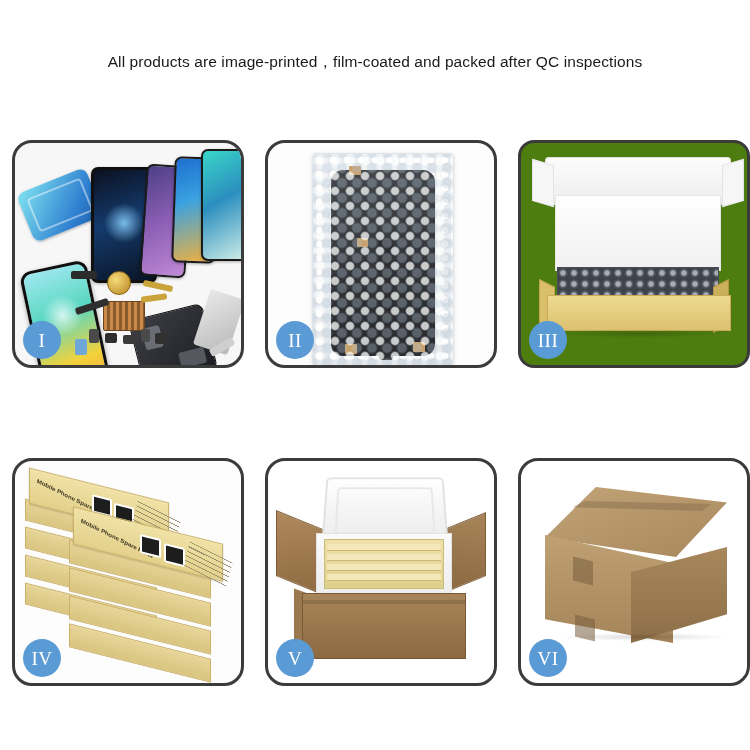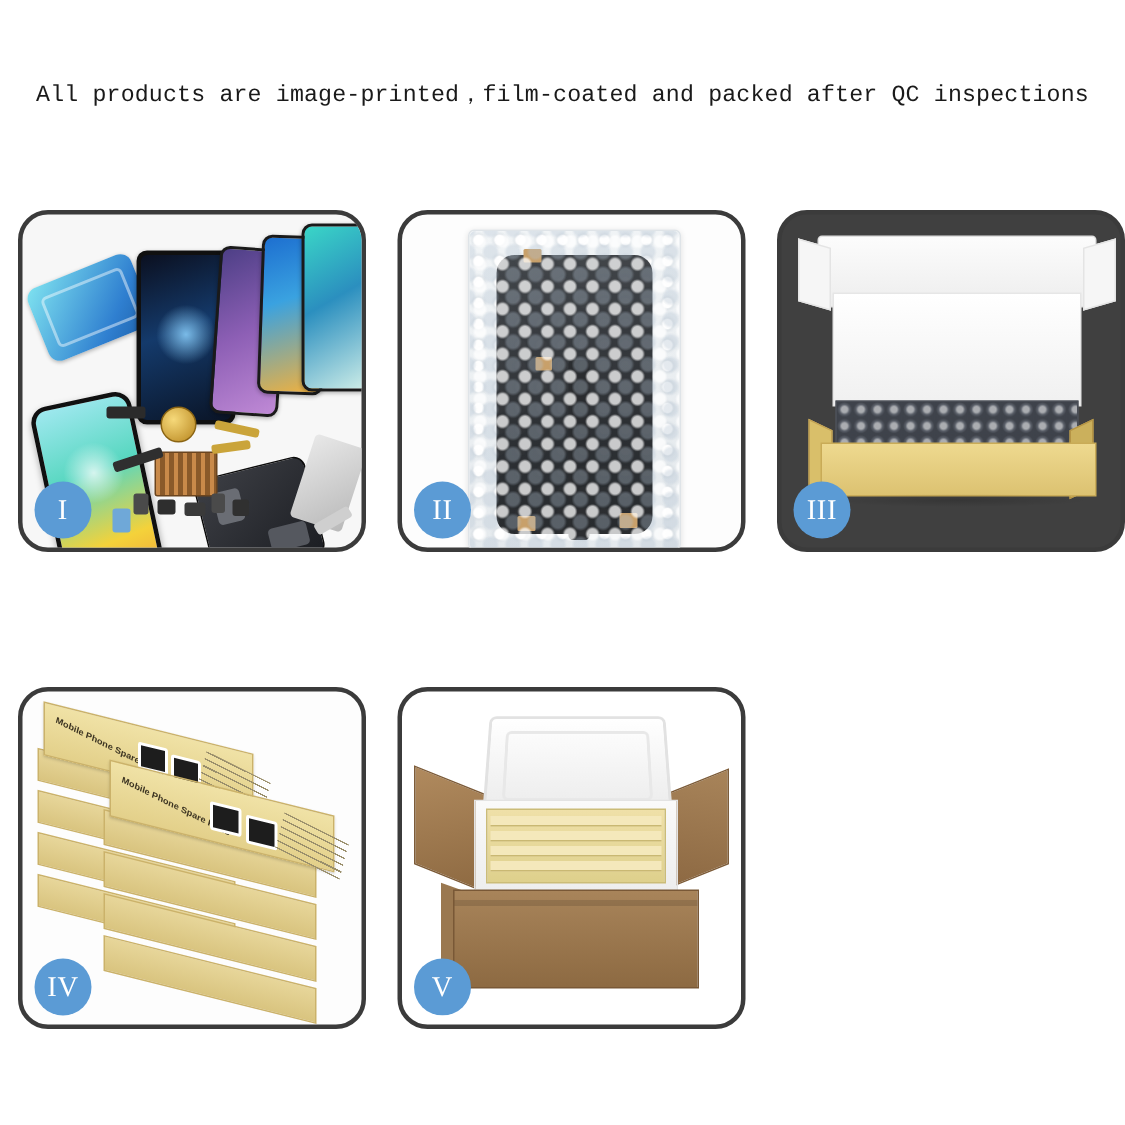--- a/index.html
+++ b/index.html
@@ -11,21 +11,21 @@
   .page{width:750px;height:750px;position:relative;box-sizing:border-box;}
 
   .header{text-align:center;padding-top:38px;}
   .title{
     font-size:37px;font-weight:700;color:#111111;
     letter-spacing:1.2px;line-height:1;
     font-family:"Liberation Sans", sans-serif;
   }
   .subtitle{
     font-size:15.5px;color:#1a1a1a;margin-top:14px;
-    font-family:Liberation Mono, monospace;
+    font-family:Liberation Sans, sans-serif;
     letter-spacing:.1px;
   }
 
   .grid{
     position:absolute;left:12px;top:140px;
     width:726px;
     display:grid;
     grid-template-columns:repeat(3,232px);
     grid-template-rows:repeat(2,228px);
     column-gap:21px;row-gap:90px;
@@ -134,21 +134,21 @@
       radial-gradient(circle at 7px 7px, rgba(180,195,210,.35) 4px, rgba(255,255,255,0) 6px) 7px 7px/15px 15px;
   }
   .bag-flex{position:absolute;left:48px;top:70px;width:14px;height:120px;background:#101215;border-radius:3px;}
   .bag-tape{position:absolute;background:#c8a06a;border-radius:1px;}
   .t1{left:36px;top:12px;width:12px;height:9px;}
   .t2{left:44px;top:84px;width:11px;height:9px;}
   .t3{left:32px;bottom:12px;width:12px;height:10px;}
   .t4{right:28px;bottom:14px;width:12px;height:10px;}
 
   
-  .p3{background:#404040;}
+  .p3{background:#4d7c0f;border-radius:16px;}
   .m-lidback{position:absolute;left:24px;top:14px;width:184px;height:46px;
     background:linear-gradient(180deg,#fcfcfc,#ededed);border:1px solid #e0e0e0;border-radius:3px;}
   .m-lidback:before{content:"";position:absolute;left:-14px;top:4px;width:20px;height:40px;
     background:#f6f6f6;border:1px solid #e4e4e4;transform:skewY(16deg);}
   .m-lidback:after{content:"";position:absolute;right:-14px;top:4px;width:20px;height:40px;
     background:#f6f6f6;border:1px solid #e4e4e4;transform:skewY(-16deg);}
   .m-foam{position:absolute;left:34px;top:52px;width:164px;height:74px;
     background:linear-gradient(180deg,#ffffff,#f0f0f0);border:1px solid #e6e6e6;}
   .m-bubble{position:absolute;left:36px;top:124px;width:160px;height:32px;
     background:
@@ -336,15 +336,29 @@
           <span class="slat" style="top:34px;"></span>
         </div>
         <div class="c-bodyL"></div>
         <div class="c-body">
           <span class="c-tapeline" style="left:0;top:6px;width:162px;"></span>
         </div>
       </div>
       <div class="badge">V</div>
     </div>
 
+    <div class="panel p6">
+      <div class="stage">
+        <div class="ship">
+          <div class="s-top"></div>
+          <div class="s-tapeT"></div>
+          <div class="s-left"></div>
+          <div class="s-right"></div>
+          <div class="s-tab s-tab1"></div>
+          <div class="s-tab s-tab2"></div>
+          <div class="s-shadow"></div>
+        </div>
+      </div>
+      <div class="badge">VI</div>
+    </div>
 
   </div>
 </div>
 
 </body></html>

